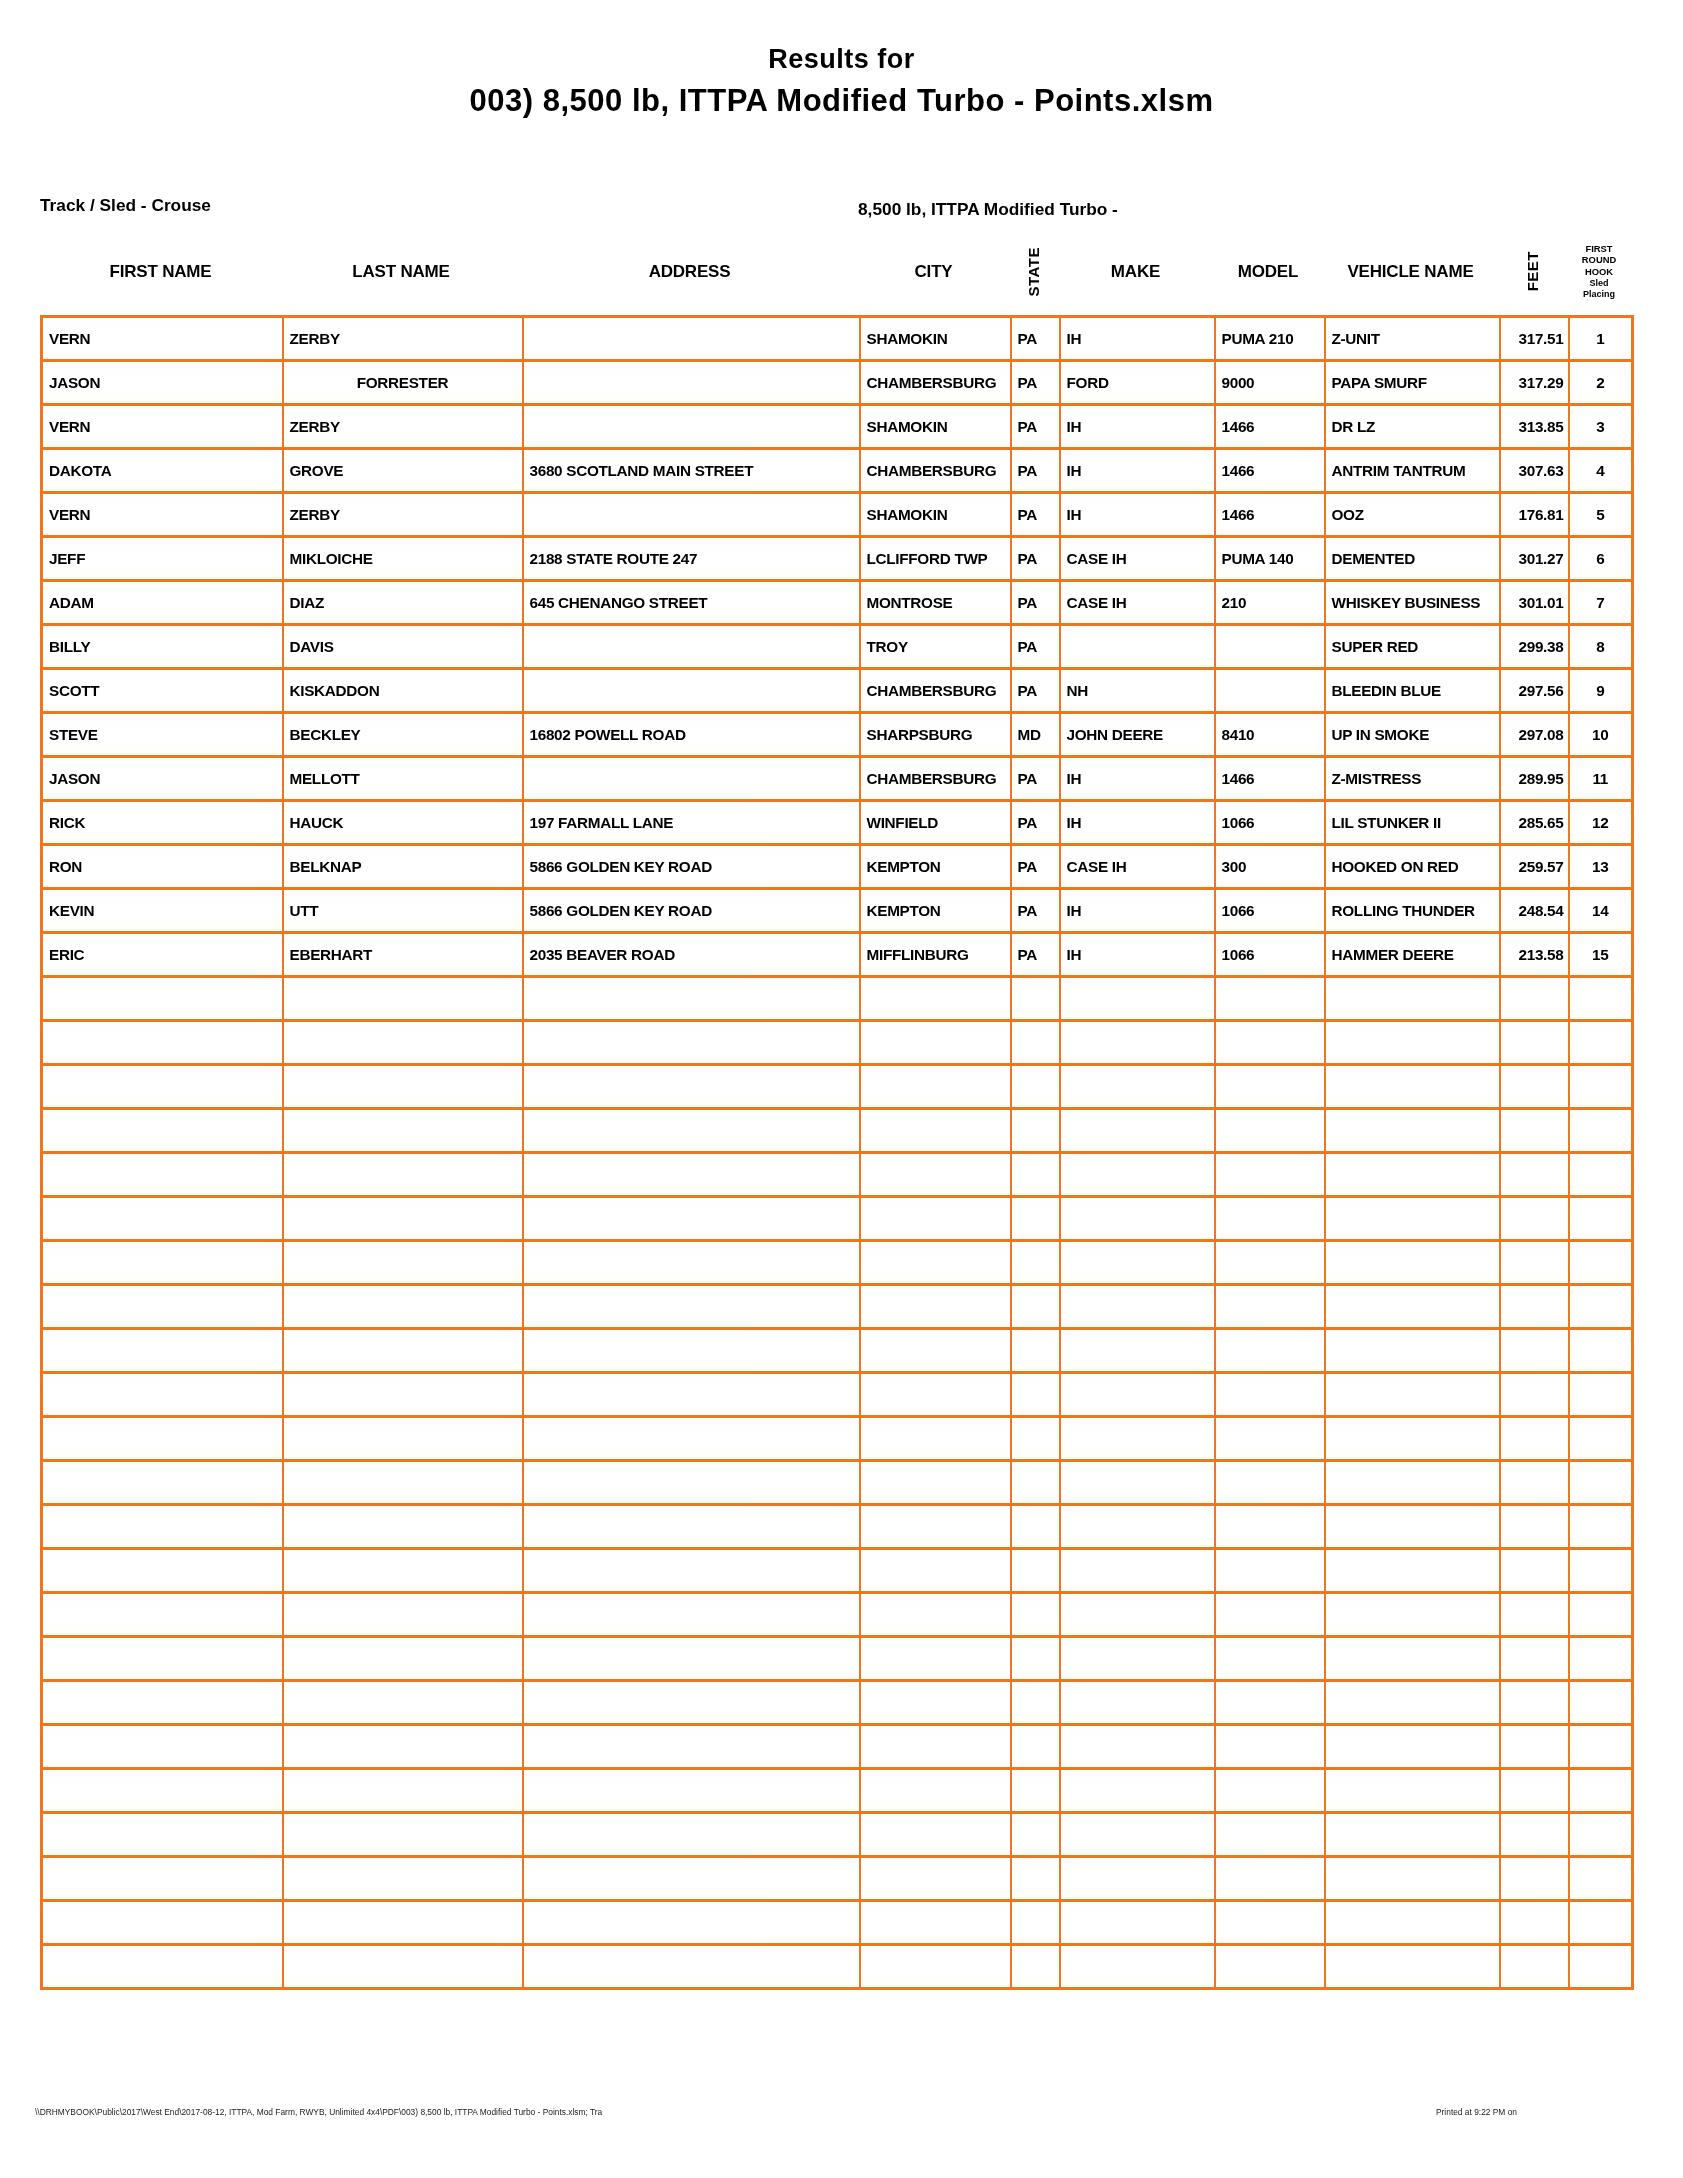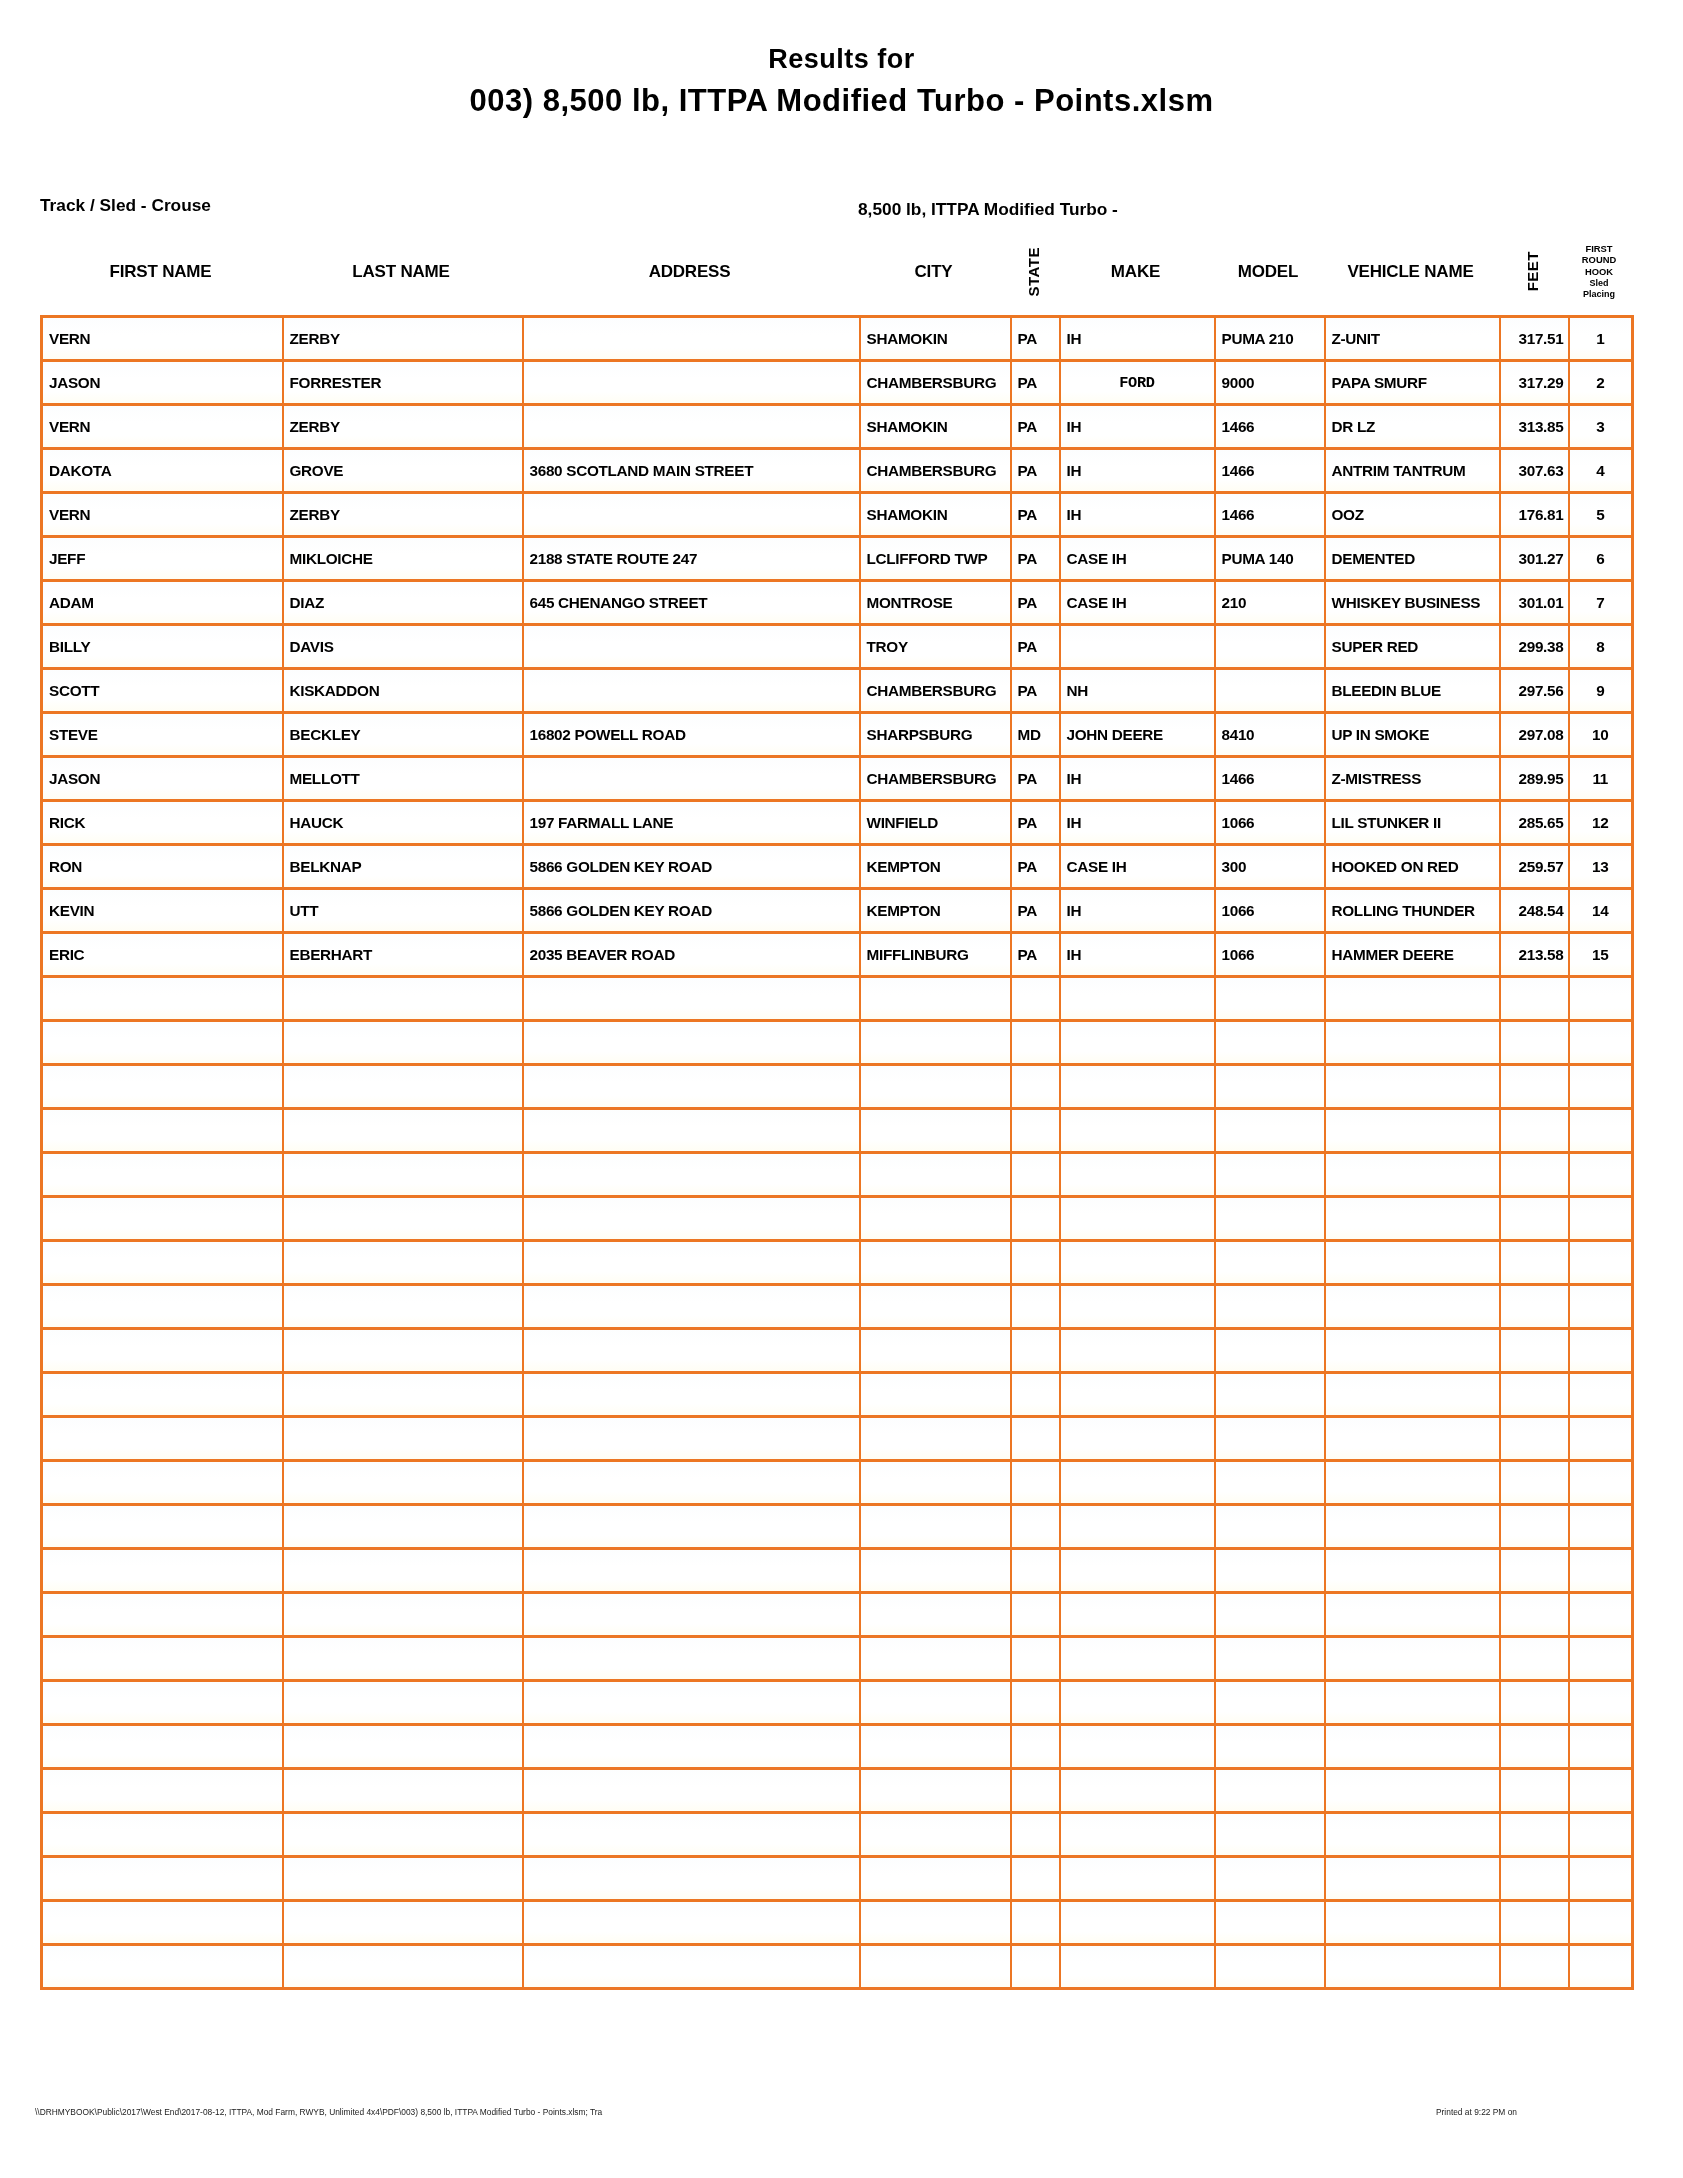--- a/index.html
+++ b/index.html
@@ -115,25 +115,25 @@
             <td class="col-city" style="text-align: left;">SHAMOKIN</td>
             <td class="col-state" style="text-align: left;">PA</td>
             <td class="col-make" style="text-align: left;">IH</td>
             <td class="col-model" style="text-align: left;">PUMA 210</td>
             <td class="col-vehicle_name" style="text-align: left;">Z-UNIT</td>
             <td class="col-feet" style="text-align: right;">317.51</td>
             <td class="col-placing" style="text-align: center;">1</td>
           </tr>
           <tr>
             <td class="col-first_name" style="text-align: left;">JASON</td>
-            <td class="col-last_name" style="text-align: left;">FORRESTER</td>
+            <td class="col-last_name" style="text-align: center;">FORRESTER</td>
             <td class="col-address" style="text-align: left;"></td>
             <td class="col-city" style="text-align: left;">CHAMBERSBURG</td>
             <td class="col-state" style="text-align: left;">PA</td>
-            <td class="col-make" style="text-align: center; font-family: Liberation Mono, monospace;">FORD</td>
+            <td class="col-make" style="text-align: left;">FORD</td>
             <td class="col-model" style="text-align: left;">9000</td>
             <td class="col-vehicle_name" style="text-align: left;">PAPA SMURF</td>
             <td class="col-feet" style="text-align: right;">317.29</td>
             <td class="col-placing" style="text-align: center;">2</td>
           </tr>
           <tr>
             <td class="col-first_name" style="text-align: left;">VERN</td>
             <td class="col-last_name" style="text-align: left;">ZERBY</td>
             <td class="col-address" style="text-align: left;"></td>
             <td class="col-city" style="text-align: left;">SHAMOKIN</td>

